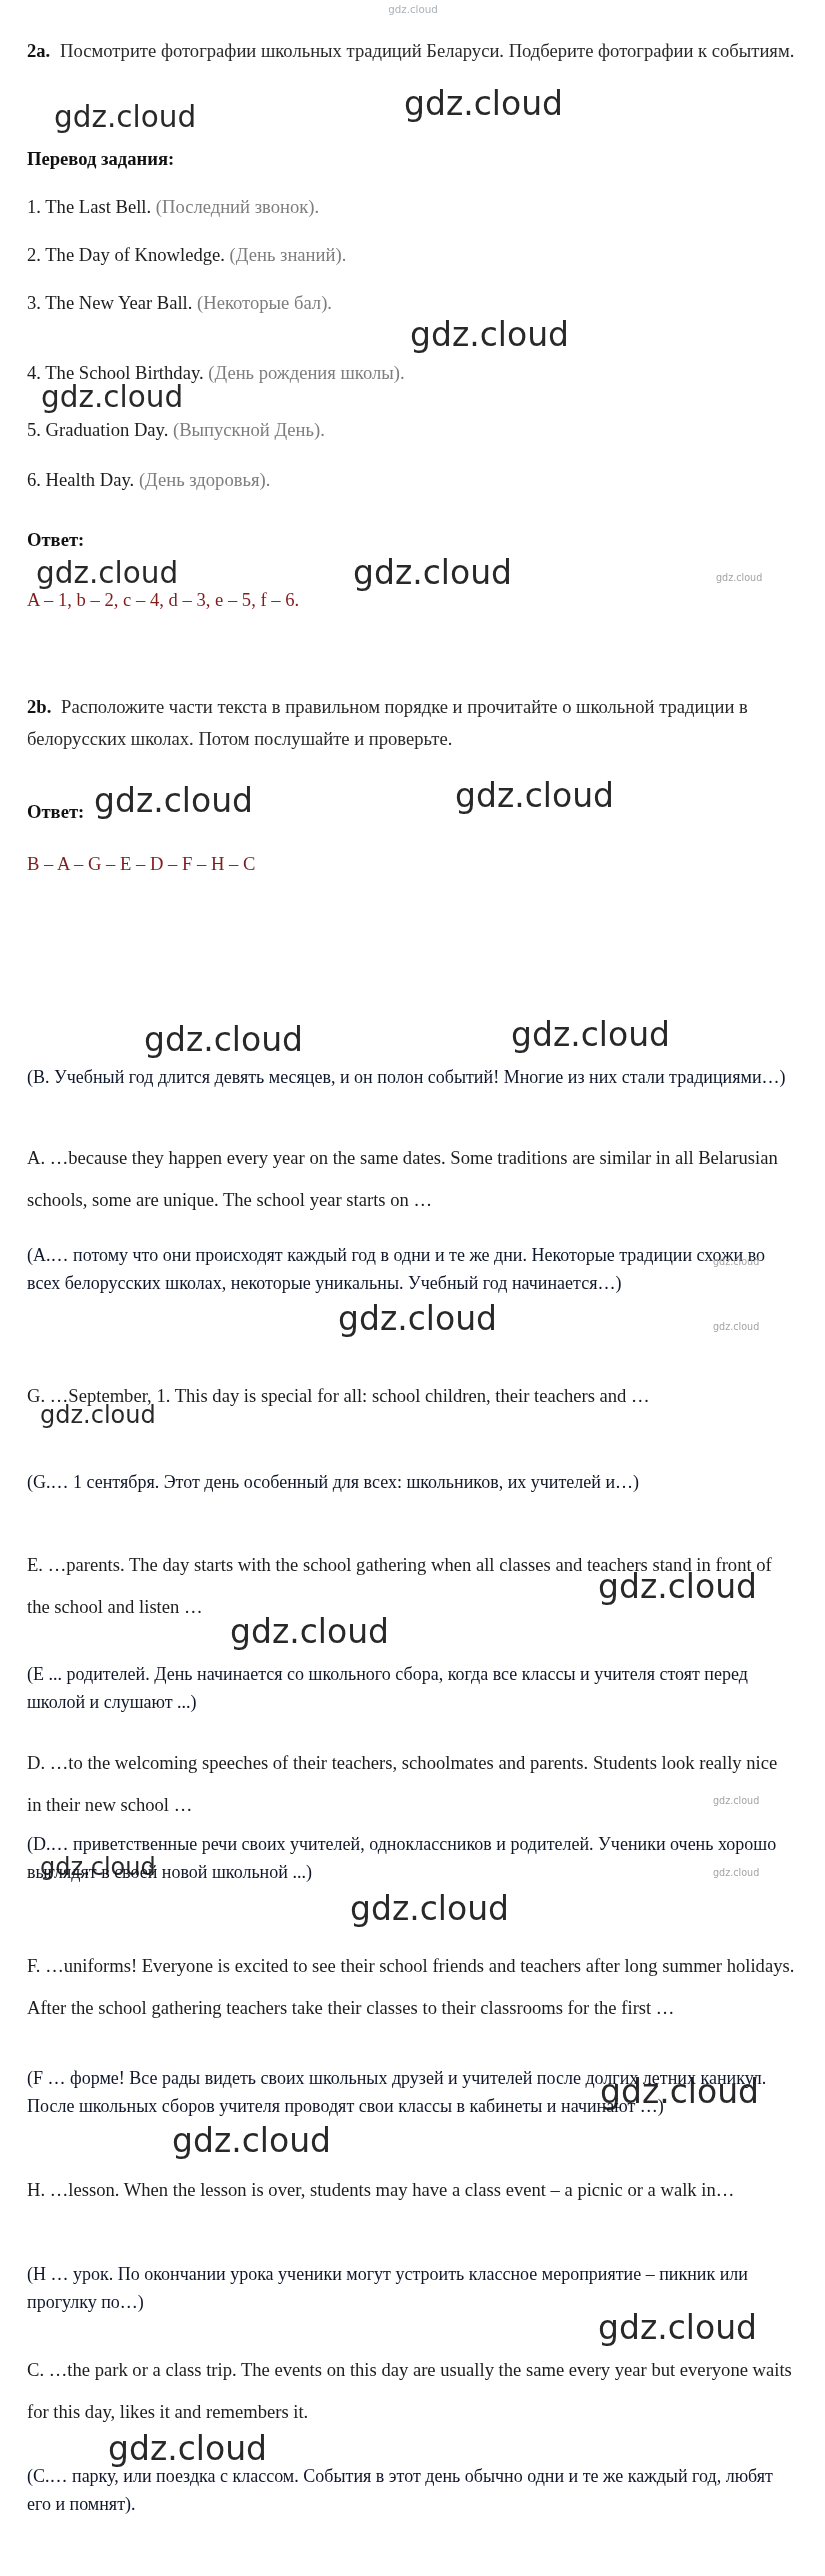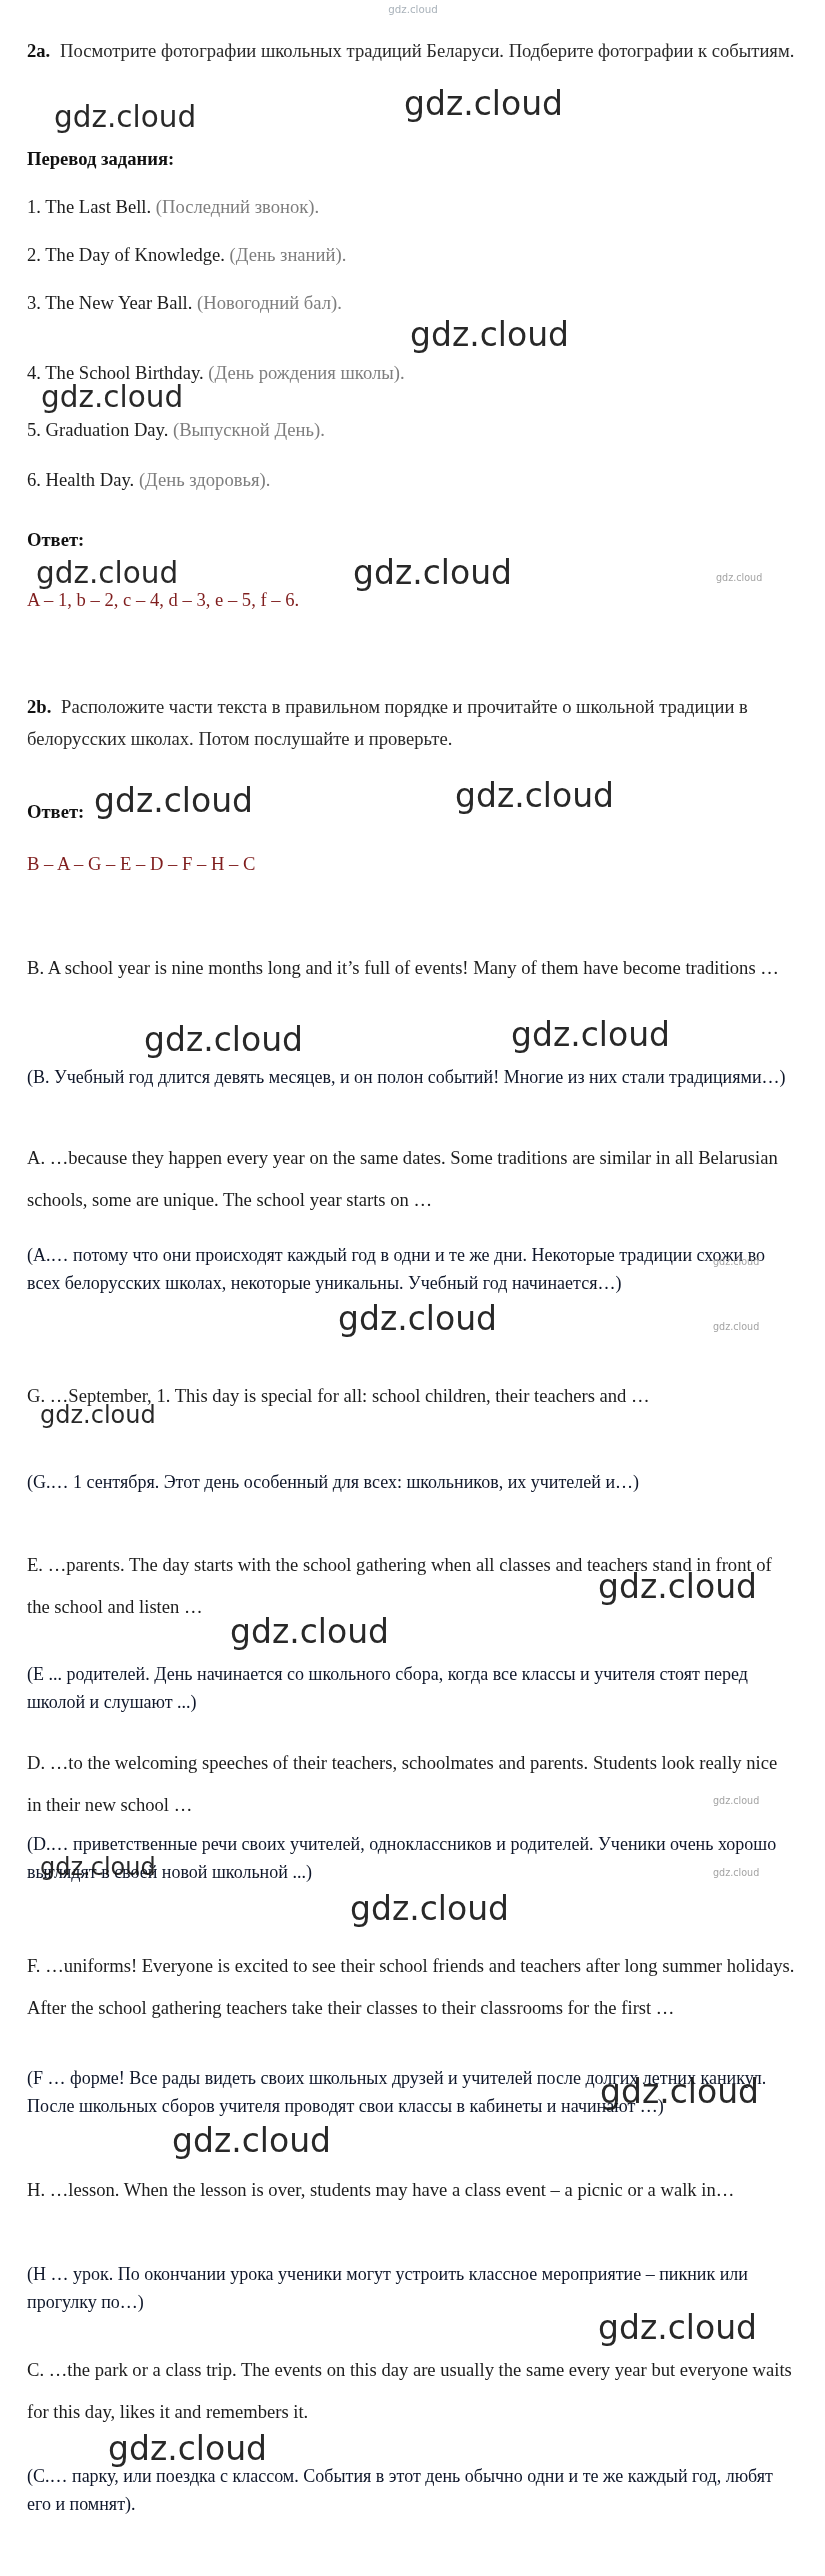--- a/index.html
+++ b/index.html
@@ -58,21 +58,21 @@
   <p class="para item" style="top:190px">
     <span class="en">1. The Last Bell.</span>
     <span class="ru">(Последний звонок).</span>
   </p>
   <p class="para item" style="top:238px">
     <span class="en">2. The Day of Knowledge.</span>
     <span class="ru">(День знаний).</span>
   </p>
   <p class="para item" style="top:286px">
     <span class="en">3. The New Year Ball.</span>
-    <span class="ru">(Новогодний бал).</span>
+    <span class="ru">(Некоторые бал).</span>
   </p>
   <p class="para item" style="top:356px">
     <span class="en">4. The School Birthday.</span>
     <span class="ru">(День рождения школы).</span>
   </p>
   <p class="para item" style="top:413px">
     <span class="en">5. Graduation Day.</span>
     <span class="ru">(Выпускной День).</span>
   </p>
   <p class="para item" style="top:463px">
@@ -84,21 +84,20 @@
   <p class="para answer" style="top:583px">A – 1, b – 2, c – 4, d – 3, e – 5, f – 6.</p>
 
   <p class="para intro" style="top:687px">
     <span class="num">2b.</span>
     <span>Расположите части текста в правильном порядке и прочитайте о школьной традиции в белорусских школах. Потом послушайте и проверьте.</span>
   </p>
 
   <p class="para heading" style="top:795px">Ответ:</p>
   <p class="para answer" style="top:847px">B – A – G – E – D – F – H – C</p>
 
-  <p class="para story-en" style="top:943px">B. A school year is nine months long and it’s full of events! Many of them have become traditions …</p>
   <p class="para story-ru" style="top:1059px">(В. Учебный год длится девять месяцев, и он полон событий! Многие из них стали традициями…)</p>
 
   <p class="para story-en" style="top:1133px">A. …because they happen every year on the same dates. Some traditions are similar in all Belarusian schools, some are unique. The school year starts on …</p>
   <p class="para story-ru" style="top:1237px">(А.… потому что они происходят каждый год в одни и те же дни. Некоторые традиции схожи во всех белорусских школах, некоторые уникальны. Учебный год начинается…)</p>
 
   <p class="para story-en" style="top:1371px">G. …September, 1. This day is special for all: school children, their teachers and …</p>
   <p class="para story-ru" style="top:1464px">(G.… 1 сентября. Этот день особенный для всех: школьников, их учителей и…)</p>
 
   <p class="para story-ru" style="top:1656px">(Е ... родителей. День начинается со школьного сбора, когда все классы и учителя стоят перед школой и слушают ...)</p>
   <p class="para story-en" style="top:1540px">E. …parents. The day starts with the school gathering when all classes and teachers stand in front of the school and listen …</p>

